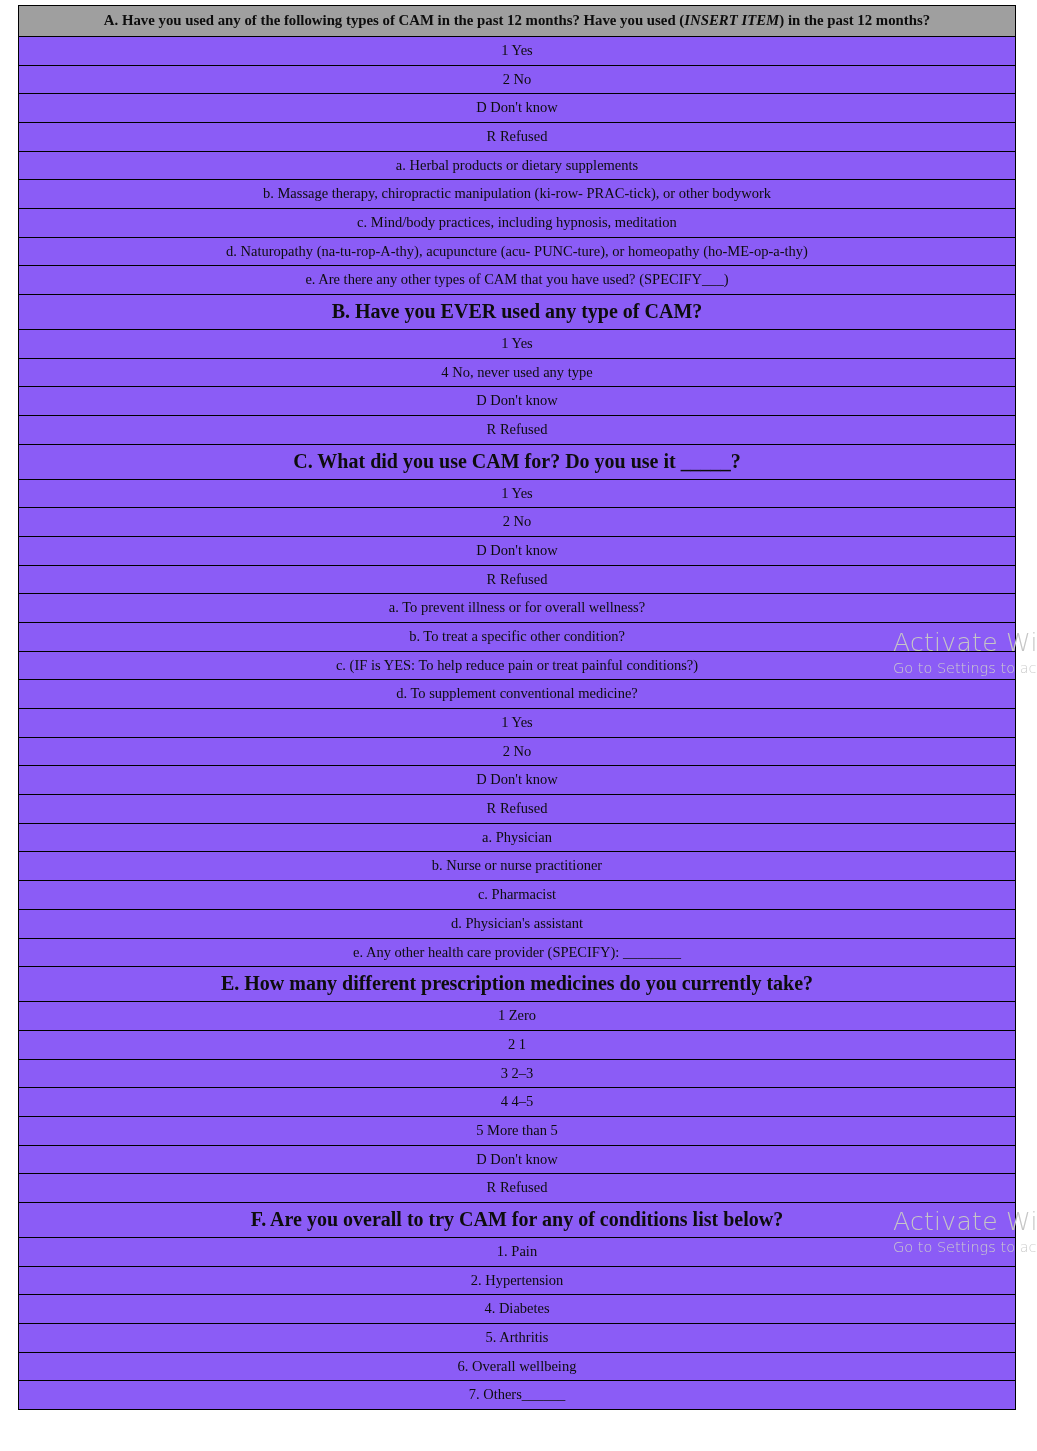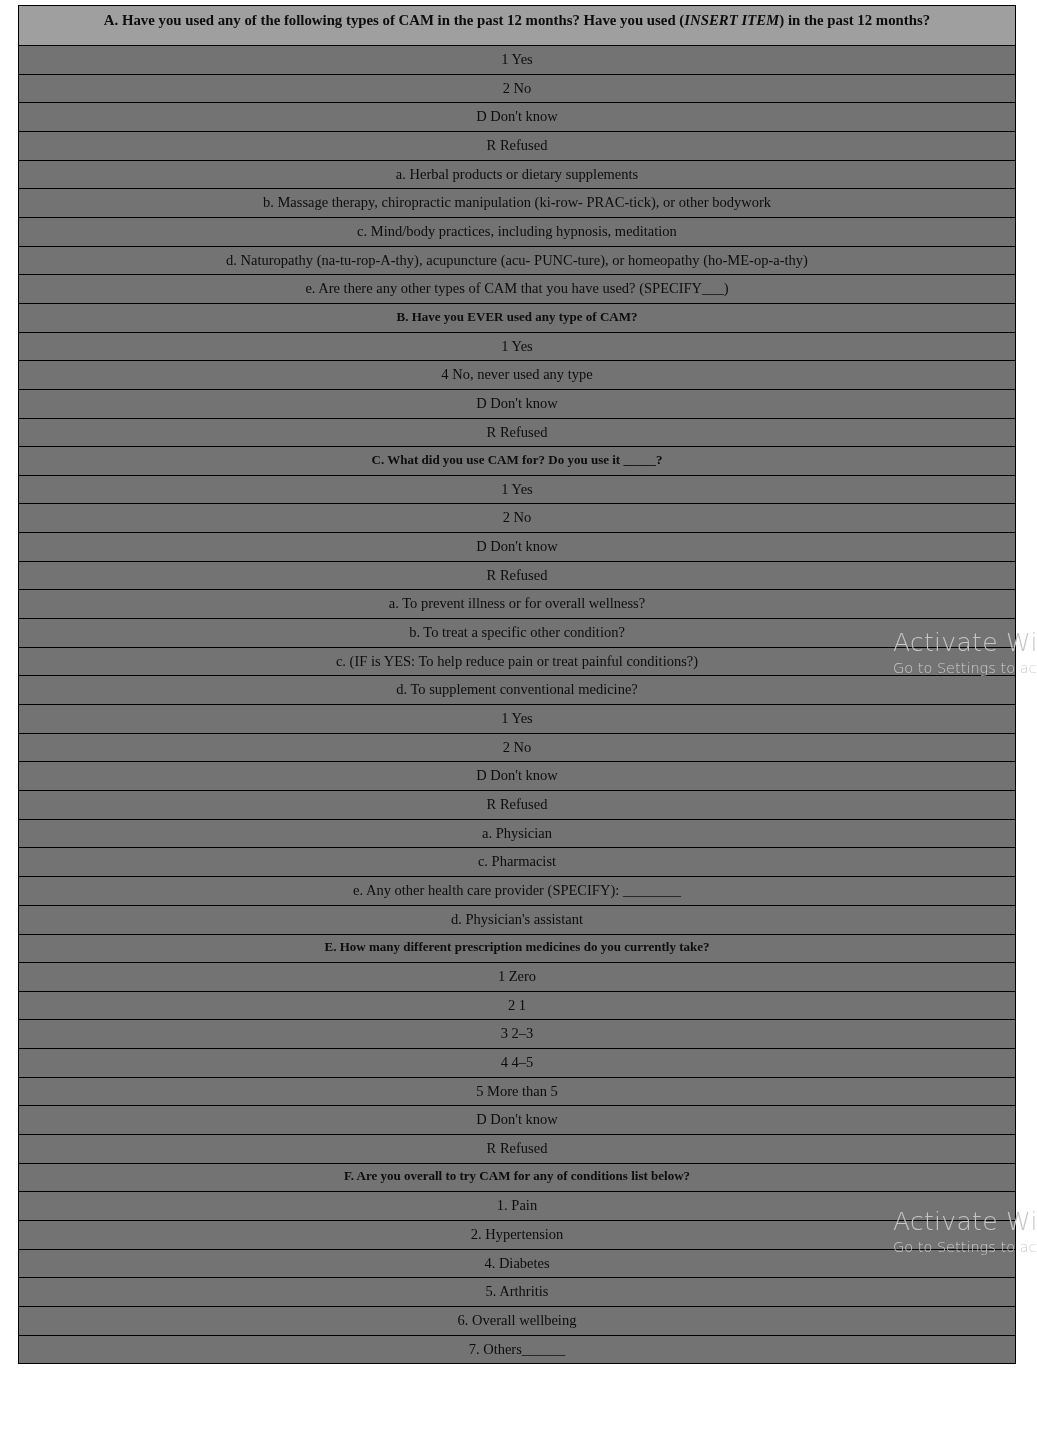--- a/index.html
+++ b/index.html
@@ -36,37 +36,37 @@
 
   .questionnaire td {
     border: 1px solid #000000;
     text-align: center;
     vertical-align: middle;
     font-size: 14.5px;
     line-height: 1.15;
     color: #0d0d0d;
     padding: 5px 6px 6px 6px;
     height: 28.5px;
-    background: #737373;
+    background: #8b5cf6;
     font-family: "Liberation Serif", "DejaVu Serif", serif;
   }
 
   
   .questionnaire td.section-head-shaded {
     background: #9f9f9f;
     font-weight: bold;
     font-size: 14.8px;
     padding-top: 6px;
-    padding-bottom: 16px;
+    padding-bottom: 7px;
   }
 
   
   .questionnaire td.section-head {
     font-weight: bold;
-    font-size: 13px;
+    font-size: 20px;
     margin-left: 37px;
   }
 
   .questionnaire td.opt {
     font-weight: normal;
   }
 
   .ital { font-style: italic; }
 
   
@@ -183,27 +183,30 @@
         <tr>
           <td class="opt">D Don't know</td>
         </tr>
         <tr>
           <td class="opt">R Refused</td>
         </tr>
         <tr>
           <td class="opt">a. Physician</td>
         </tr>
         <tr>
+          <td class="opt">b. Nurse or nurse practitioner</td>
+        </tr>
+        <tr>
           <td class="opt">c. Pharmacist</td>
         </tr>
         <tr>
+          <td class="opt">d. Physician's assistant</td>
+        </tr>
+        <tr>
           <td class="opt">e. Any other health care provider (SPECIFY): ________</td>
-        </tr>
-        <tr>
-          <td class="opt">d. Physician's assistant</td>
         </tr>
         <tr>
           <td class="section-head">E. How many different prescription medicines do you currently take?</td>
         </tr>
         <tr>
           <td class="opt">1 Zero</td>
         </tr>
         <tr>
           <td class="opt">2 1</td>
         </tr>

